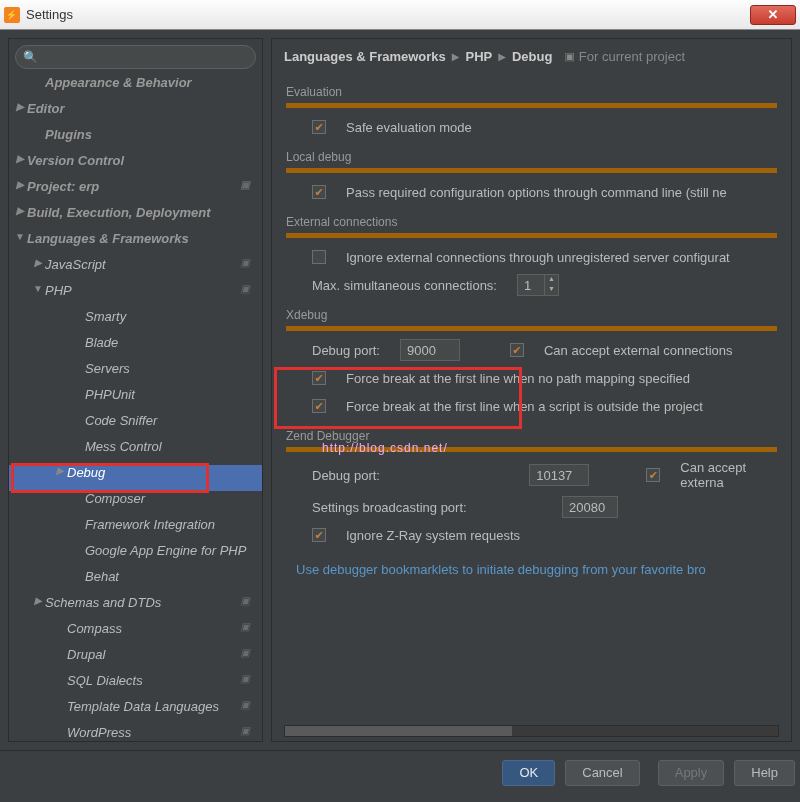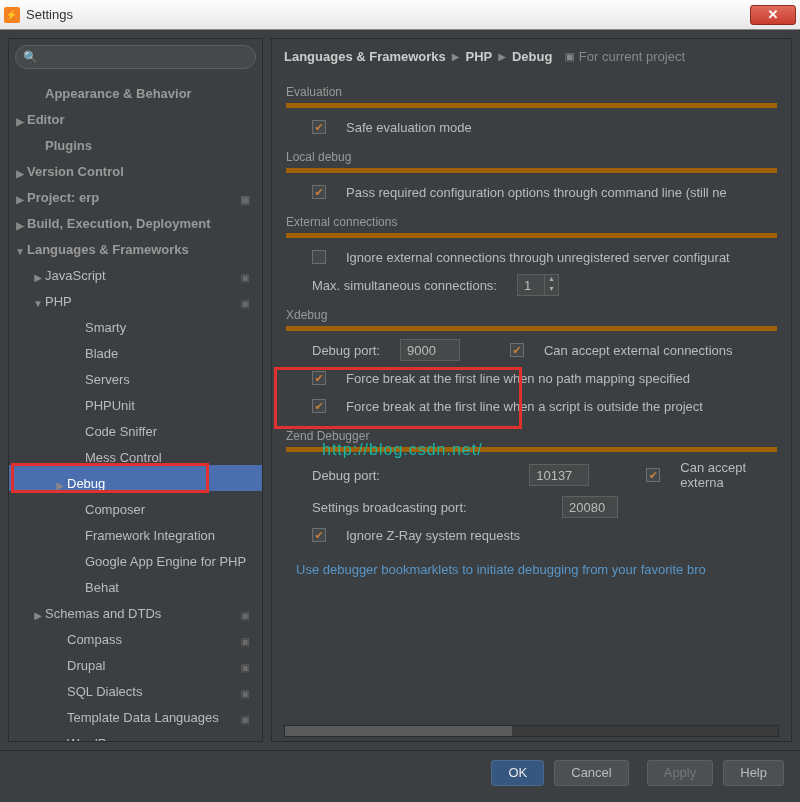--- a/index.html
+++ b/index.html
@@ -12,21 +12,21 @@
 
 .content { display: flex; height: 720px; padding: 8px; gap: 8px; }
 
 .sidebar { width: 255px; background: #3c3f41; border: 1px solid #2b2b2b; display:flex; flex-direction:column; }
 .search-wrap { padding: 6px; }
 .search-input { width: 100%; height: 24px; background: #45494a; border: 1px solid #5e6060; border-radius: 12px; color: #bbb; padding: 0 8px 0 26px; }
 .search-wrap { position: relative; }
 .search-icon { position:absolute; left:14px; top:11px; color:#888; font-size:12px; }
 
 .tree { flex: 1; overflow: hidden; }
-.tree-item { height: 26px; display:flex; align-items:flex-end; padding: 0 6px 0 0; color:#bbbbbb; cursor:pointer; position:relative; }
+.tree-item { height: 26px; display:flex; align-items:flex-start; padding: 0 6px 0 0; color:#bbbbbb; cursor:pointer; position:relative;font-style:italic; }
 .tree-item.bold { font-weight: bold; color:#999; }
 .caret { width: 14px; text-align:center; color:#888; font-size:10px; }
 .caret.empty { visibility:hidden; }
 .tree-item.selected { background: #4b6eaf; color:#fff; }
 .mod-icon { color:#6a6a6a; font-size:10px; margin-left:auto; margin-right:6px; }
 .indent-0 { padding-left: 4px; }
 .indent-1 { padding-left: 22px; }
 .indent-2 { padding-left: 44px; }
 .indent-3 { padding-left: 62px; }
 .redbox-sidebar { position:absolute; border:3px solid #e03030; pointer-events:none; }
@@ -46,27 +46,27 @@
 .chk.on::after { content:"✔"; }
 .chk.off::after { content:""; }
 .lbl { color:#bbb; }
 .text-in { background:#45494a; border:1px solid #5e6060; color:#bbb; height:22px; padding:0 6px; }
 .spinner { width:42px; display:flex; }
 .spinner .text-in { width: 28px; }
 .spinner-arrows { width:14px; display:flex; flex-direction:column; border:1px solid #5e6060; border-left:none; }
 .sp-ar { flex:1; font-size:7px; text-align:center; color:#aaa; background:#45494a; }
 
 .link { color:#5896c9; cursor:pointer; }
-.watermark { position:absolute; color:#14b8a6; font-size:16px; letter-spacing:1px; pointer-events:none; }
+.watermark { position:absolute; color:#f0abfc; font-size:12px; letter-spacing:1px; pointer-events:none; }
 .redbox-main { position:absolute; border:3px solid #e03030; pointer-events:none; }
 
 .scrollbar-h { height:12px; background:#3a3a3a; margin: 8px 12px 0 12px; border:1px solid #2b2b2b; position:relative; }
 .scrollbar-thumb { position:absolute; left:0; top:0; height:10px; width:46%; background:#5a5a5a; }
 
-.footer { height: 44px; display:flex; align-items:center; justify-content:flex-end; gap:10px; padding: 0 16px; border-top: 1px solid #2b2b2b; }
+.footer { height: 44px; display:flex; align-items:center; justify-content:flex-end; gap:10px; padding: 0 5px; border-top: 1px solid #2b2b2b; }
 .btn { height:26px; padding:0 16px; background:#4c5052; border:1px solid #5e6060; color:#bbb; display:flex; align-items:center; border-radius:3px; cursor:pointer; }
 .btn.primary { background:#365880; border-color:#4a688c; color:#e8e8e8; }
 .btn.disabled { color:#777;margin-left:8px; }
 
 .main-inner { position: relative; flex:1; }
 </style>
 </head>
 <body>
 
 <div class="titlebar">

